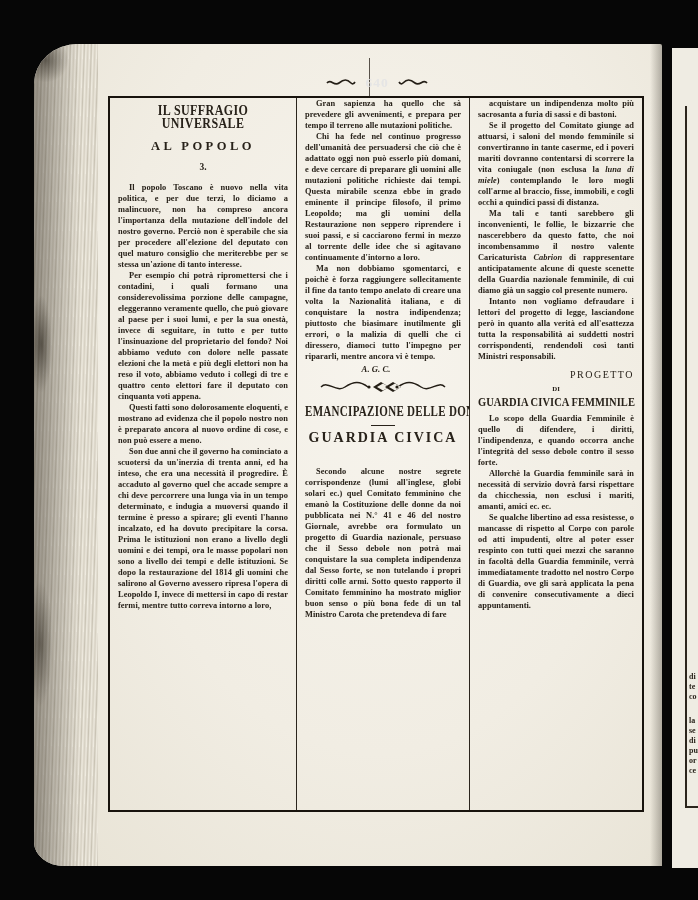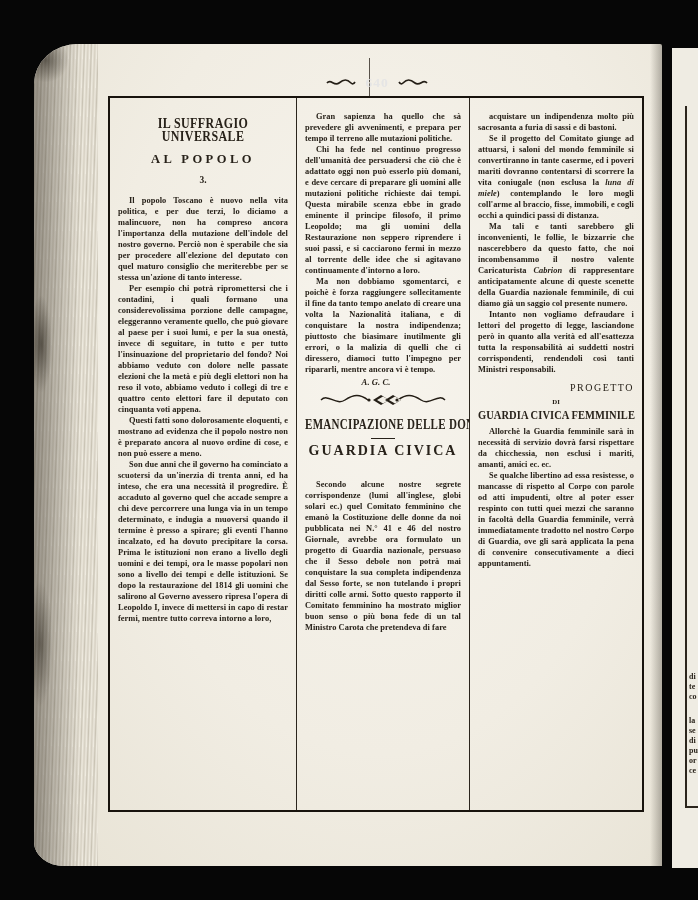--- a/index.html
+++ b/index.html
@@ -53,21 +53,21 @@
   .flourish svg { display:block; }
   .fold-mark {
     position:absolute; left:369px; top:58px; height:38px; width:0;
     border-left:1.5px solid rgba(35,28,20,0.75);
   }
   
   .frame {
     position:absolute; left:108px; top:96px; width:536px; height:716px;
     border:2px solid #18130d; display:flex; box-sizing:border-box;
   }
-  .col { box-sizing:border-box; padding:13px 8px 2px; overflow:hidden; }
+  .col { box-sizing:border-box; padding:0 8px 2px; overflow:hidden; }
   .col-1 { width:186px; }
   .col-2 { width:173px; border-left:1.3px solid #2b251d; }
   .col-3 { width:173px; border-left:1.3px solid #2b251d; }
   
   .bodytext { font-size:8.4px; line-height:11px; font-weight:bold; color:#28221a;
               text-align:justify; letter-spacing:0.05px; }
   .bodytext p { margin:0; text-indent:11px; }
   .h-kicker { font-size:12px; font-weight:bold; text-align:center; margin:8px 0 0;
               transform:scaleY(1.25); letter-spacing:0.4px; }
   .h-title  { font-size:12.5px; font-weight:bold; text-align:center; letter-spacing:3.5px;
@@ -168,18 +168,19 @@
     </div>
 
     <div class="col col-3 bodytext">
       <p>acquistare un indipendenza molto più sacrosanta a furia di sassi e di bastoni.</p>
       <p><span>Se il progetto del Comitato giunge ad attuarsi, i saloni del mondo femminile si convertiranno in tante caserme, ed i poveri mariti dovranno contentarsi di scorrere la vita coniugale (non esclusa la </span><span class="em">luna di miele</span><span>) contemplando le loro mogli coll'arme al braccio, fisse, immobili, e cogli occhi a quindici passi di distanza.</span></p>
       <p><span>Ma tali e tanti sarebbero gli inconvenienti, le follie, le bizzarrie che nascerebbero da questo fatto, che noi incombensammo il nostro valente Caricaturista </span><span class="em">Cabrion</span><span> di rappresentare anticipatamente alcune di queste scenette della Guardia nazionale femminile, di cui diamo già un saggio col presente numero.</span></p>
       <p>Intanto non vogliamo defraudare i lettori del progetto di legge, lasciandone però in quanto alla verità ed all'esattezza tutta la responsabilità ai suddetti nostri corrispondenti, rendendoli così tanti Ministri responsabili.</p>
       <div class="h-prog">PROGETTO</div>
       <div class="h-di">DI</div>
       <div class="h-gcf">GUARDIA CIVICA FEMMINILE</div>
+      <p>Lo scopo della Guardia Femminile è quello di difendere, i diritti, l'indipendenza, e quando occorra anche l'integrità del sesso debole contro il sesso forte.</p>
       <p>Allorchè la Guardia femminile sarà in necessità di servizio dovrà farsi rispettare da chicchessia, non esclusi i mariti, amanti, amici ec. ec.</p>
       <p>Se qualche libertino ad essa resistesse, o mancasse di rispetto al Corpo con parole od atti impudenti, oltre al poter esser respinto con tutti quei mezzi che saranno in facoltà della Guardia femminile, verrà immediatamente tradotto nel nostro Corpo di Guardia, ove gli sarà applicata la pena di convenire consecutivamente a dieci appuntamenti.</p>
     </div>
 
   </div>
 </div>
 
 </body></html>

